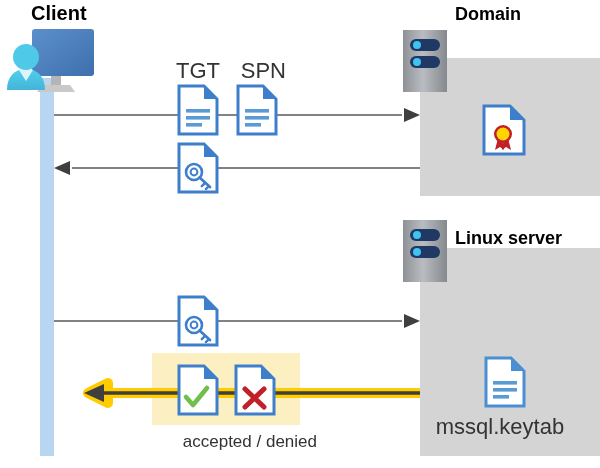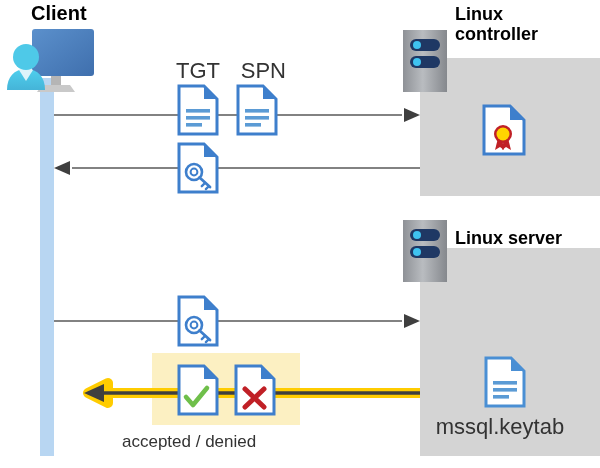--- a/index.html
+++ b/index.html
@@ -99,22 +99,21 @@
       </defs>
       <rect x="0" y="0" width="44" height="62" fill="url(#gTower)"></rect>
       <rect x="7" y="9" width="30" height="12" rx="6" fill="#1f3864"></rect>
       <circle cx="14" cy="15" r="4" fill="#3fc3f0"></circle>
       <rect x="7" y="26" width="30" height="12" rx="6" fill="#1f3864"></rect>
       <circle cx="14" cy="32" r="4" fill="#3fc3f0"></circle>
     </svg>
   </div>
 
   <div class="abs title title-dc" style="left:455px;top:4px;width:140px;">
-    <div>Linux</div>
-    <div>controller</div>
+    <div>Domain</div>
   </div>
 
   <div class="abs" style="left:482px;top:104px;width:44px;height:52px;">
     <svg width="44" height="52" viewBox="0 0 44 52">
       <path d="M2 2 h26 l14 14 v34 h-40 z" fill="#ffffff" stroke="#3e7fcc" stroke-width="3"></path>
       <path d="M28 2 l14 14 h-14 z" fill="#3e7fcc"></path>
 
       <path d="M16 34 l-3 12 l5 -3 l4 3 l-2 -12 z" fill="#c02026"></path>
       <path d="M26 34 l3 12 l-5 -3 l-4 3 l2 -12 z" fill="#c02026"></path>
       <circle cx="21" cy="30" r="9" fill="#c02026"></circle>
@@ -237,15 +236,15 @@
   </div>
 
   <div class="abs" style="left:234px;top:364px;width:42px;height:52px;">
     <svg width="42" height="52" viewBox="0 0 42 52">
       <path d="M2 2 h25 l13 13 v35 h-38 z" fill="#ffffff" stroke="#3e7fcc" stroke-width="3"></path>
       <path d="M27 2 l13 13 h-13 z" fill="#3e7fcc"></path>
       <path d="M11 25 L30 43 M30 25 L11 43" stroke="#c02026" stroke-width="5" stroke-linecap="round"></path>
     </svg>
   </div>
 
-  <div class="abs caption" style="left:122px;top:432px;width:180px;text-align:left;">accepted / denied</div>
+  <div class="abs caption" style="left:137px;top:432px;width:180px;text-align:right;">accepted / denied</div>
 
 </div>
 
 </body></html>

